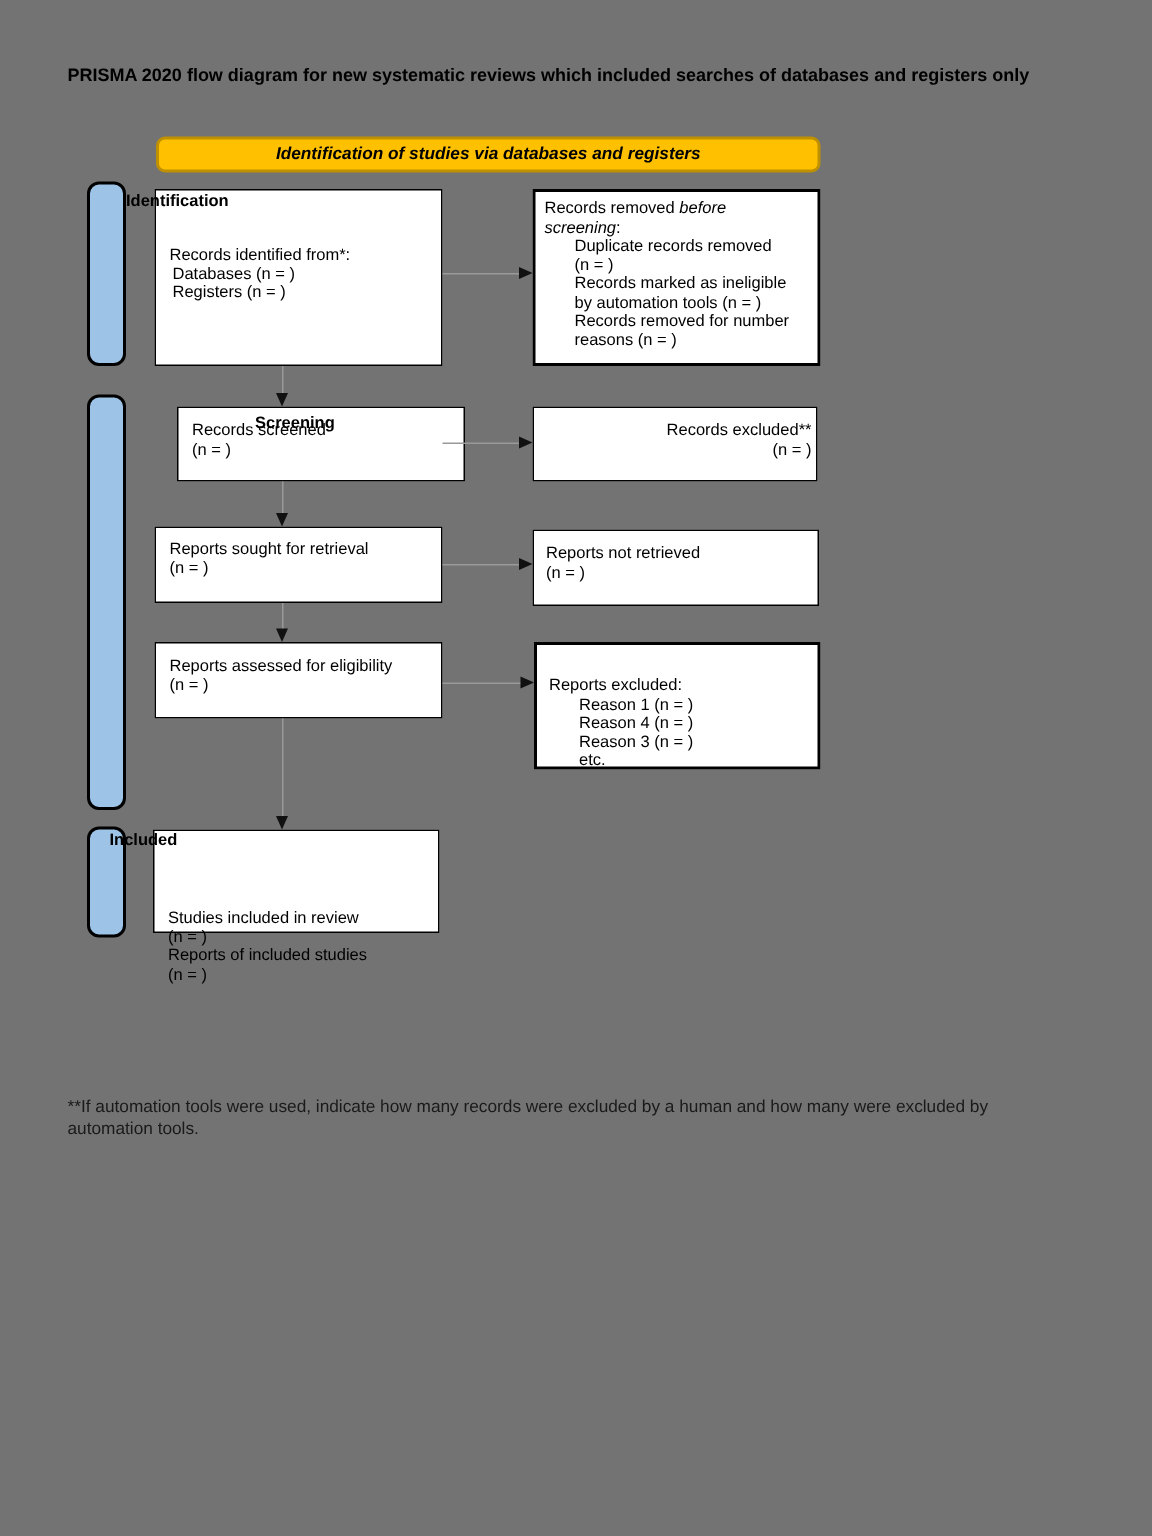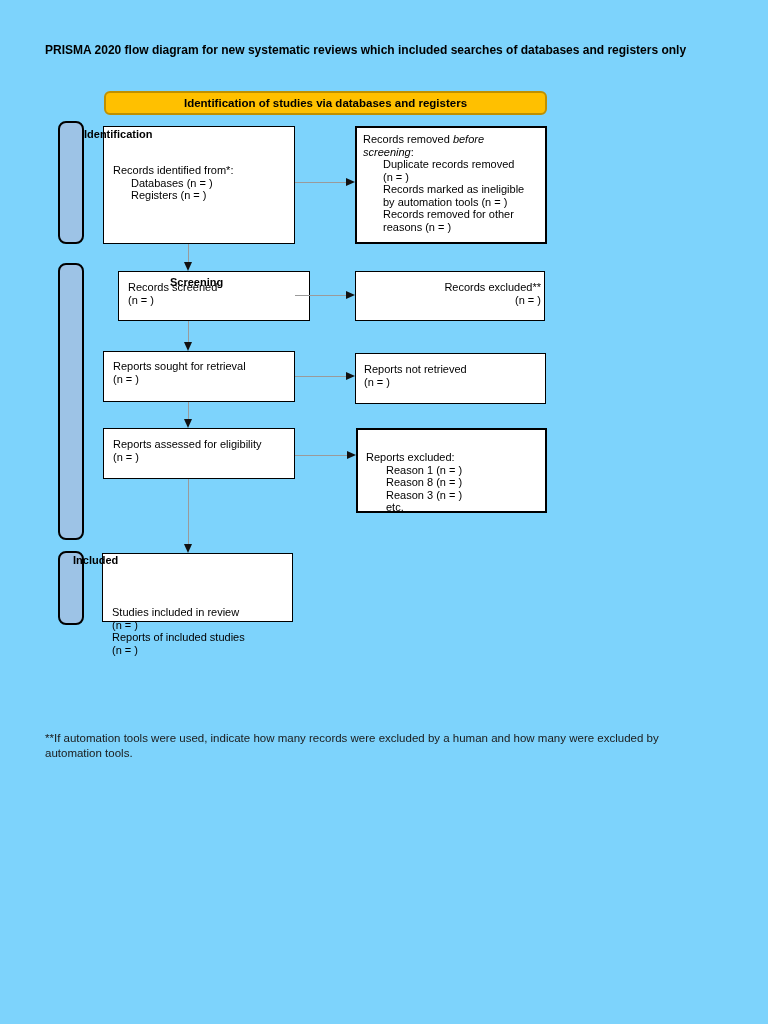--- a/index.html
+++ b/index.html
@@ -1,40 +1,40 @@
 <!DOCTYPE html>
 <html style="--banner-fill: #FFC000; --banner-border: #BF9000; --sidebar-fill: #9DC3E6; --sidebar-border: #000000; --box-border: #000000; --arrow-shaft: #9A9A9A; --arrow-head: #111111; --text: #000000;"><head>
 <meta charset="utf-8">
 <style>
   html,body{margin:0;padding:0;background:#fff;}
   body{width:768px;height:1024px;font-family:"Liberation Sans",sans-serif;color:var(--text,#000);}
-  .canvas{position:relative;width:768px;height:1024px;background:#7dd3fc;overflow:hidden;}
+  .canvas{position:relative;width:768px;height:1024px;background:#737373;overflow:hidden;}
 
   .title{position:absolute;left:45px;top:43px;font-size:12px;font-weight:700;white-space:nowrap;}
 
   .banner{position:absolute;left:104px;top:91px;width:443px;height:24px;box-sizing:border-box;
           background:var(--banner-fill);border:2px solid var(--banner-border);border-radius:6px;
-          display:flex;align-items:center;justify-content:center;font-size:11.5px;font-weight:700;z-index:2;}
+          display:flex;align-items:center;justify-content:center;font-size:11.5px;font-weight:700;z-index:2;font-style:italic;}
 
   .bar{position:absolute;left:58px;width:26px;box-sizing:border-box;background:var(--sidebar-fill);
        border:2px solid var(--sidebar-border);border-radius:8px;z-index:1;}
   .bar-identification{top:121px;height:123px;}
   .bar-screening{top:263px;height:277px;}
   .bar-included{top:551px;height:74px;}
 
   .seclabel{position:absolute;font-size:11px;font-weight:700;white-space:nowrap;z-index:5;}
   .lbl-identification{left:84px;top:128px;}
   .lbl-screening{left:170px;top:276px;}
   .lbl-included{left:73px;top:554px;}
 
   .fbox{position:absolute;box-sizing:border-box;background:#fff;border:1.5px solid var(--box-border);
         font-size:11px;line-height:12.5px;z-index:3;}
   .boxtext{box-sizing:border-box;width:100%;height:100%;}
   .line{white-space:nowrap;}
-  .line.ind{margin-left:18px;}
+  .line.ind{margin-left:2px;}
   .it{font-style:italic;}
 
   .b-ri {left:103px;top:126px;width:192px;height:118px;} .b-ri  .boxtext{padding:37px 3px 0 9px;}
   .b-rr {left:355px;top:126px;width:192px;height:118px;border-width:2px;} .b-rr .boxtext{padding:5px 2px 0 6px;}
   .b-rr .line.ind{margin-left:20px;}
   .b-rs {left:103px;top:271px;width:192px;height:50px;margin-left:15px;}  .b-rs  .boxtext{padding:9px 3px 0 9px;}
   .b-re {left:355px;top:271px;width:190px;height:50px;}  .b-re  .boxtext{padding:9px 3px 0 8px;text-align:right;}
   .b-rsr{left:103px;top:351px;width:192px;height:51px;}  .b-rsr .boxtext{padding:8px 3px 0 9px;}
   .b-rnr{left:355px;top:353px;width:191px;height:51px;}  .b-rnr .boxtext{padding:9px 3px 0 8px;}
   .b-rae{left:103px;top:428px;width:192px;height:51px;}  .b-rae .boxtext{padding:9px 3px 0 9px;}
@@ -89,21 +89,21 @@
       </div>
   </div>
   <div class="fbox b-rr">
     <div class="boxtext">
         <div class="line"><span>Records removed </span><span class="it">before</span></div>
         <div class="line"><span class="it">screening</span><span>:</span></div>
         <div class="line ind"><span>Duplicate records removed</span></div>
         <div class="line ind"><span>(n = )</span></div>
         <div class="line ind"><span>Records marked as ineligible</span></div>
         <div class="line ind"><span>by automation tools (n = )</span></div>
-        <div class="line ind"><span>Records removed for other</span></div>
+        <div class="line ind"><span>Records removed for number</span></div>
         <div class="line ind"><span>reasons (n = )</span></div>
       </div>
   </div>
   <div class="fbox b-rs">
     <div class="boxtext">
         <div class="line"><span>Records screened</span></div>
         <div class="line"><span>(n = )</span></div>
       </div>
   </div>
   <div class="fbox b-re">
@@ -127,21 +127,21 @@
   <div class="fbox b-rae">
     <div class="boxtext">
         <div class="line"><span>Reports assessed for eligibility</span></div>
         <div class="line"><span>(n = )</span></div>
       </div>
   </div>
   <div class="fbox b-rex">
     <div class="boxtext">
         <div class="line"><span>Reports excluded:</span></div>
         <div class="line ind"><span>Reason 1 (n = )</span></div>
-        <div class="line ind"><span>Reason 8 (n = )</span></div>
+        <div class="line ind"><span>Reason 4 (n = )</span></div>
         <div class="line ind"><span>Reason 3 (n = )</span></div>
         <div class="line ind"><span>etc.</span></div>
       </div>
   </div>
   <div class="fbox b-si">
     <div class="boxtext">
         <div class="line"><span>Studies included in review</span></div>
         <div class="line"><span>(n = )</span></div>
         <div class="line"><span>Reports of included studies</span></div>
         <div class="line"><span>(n = )</span></div>

